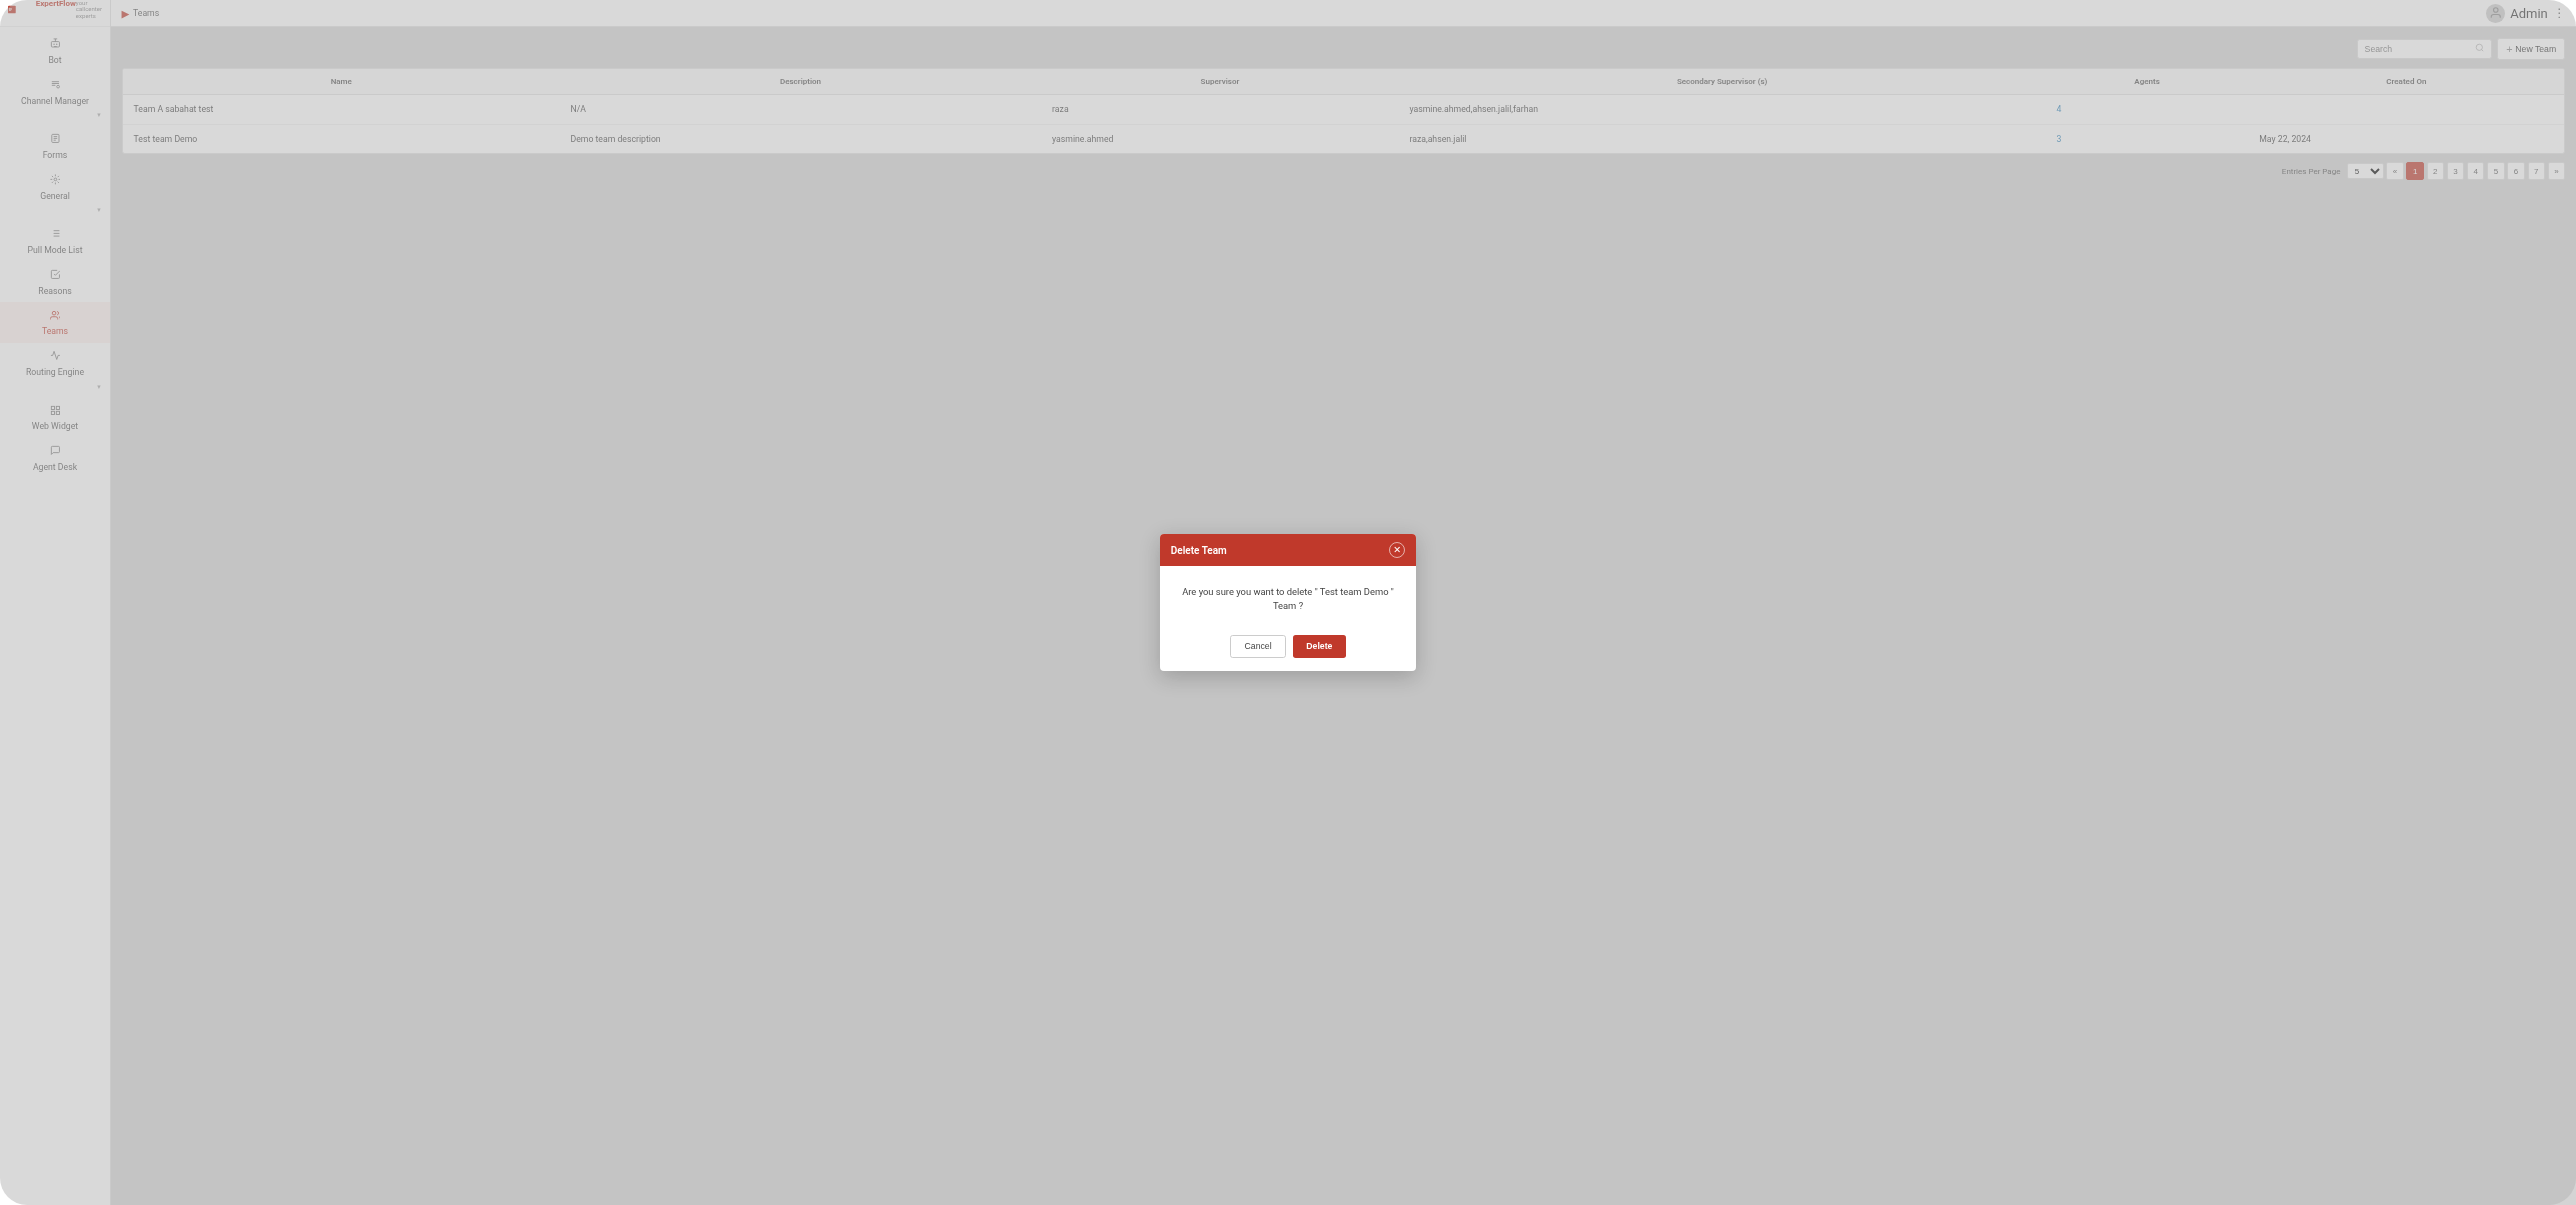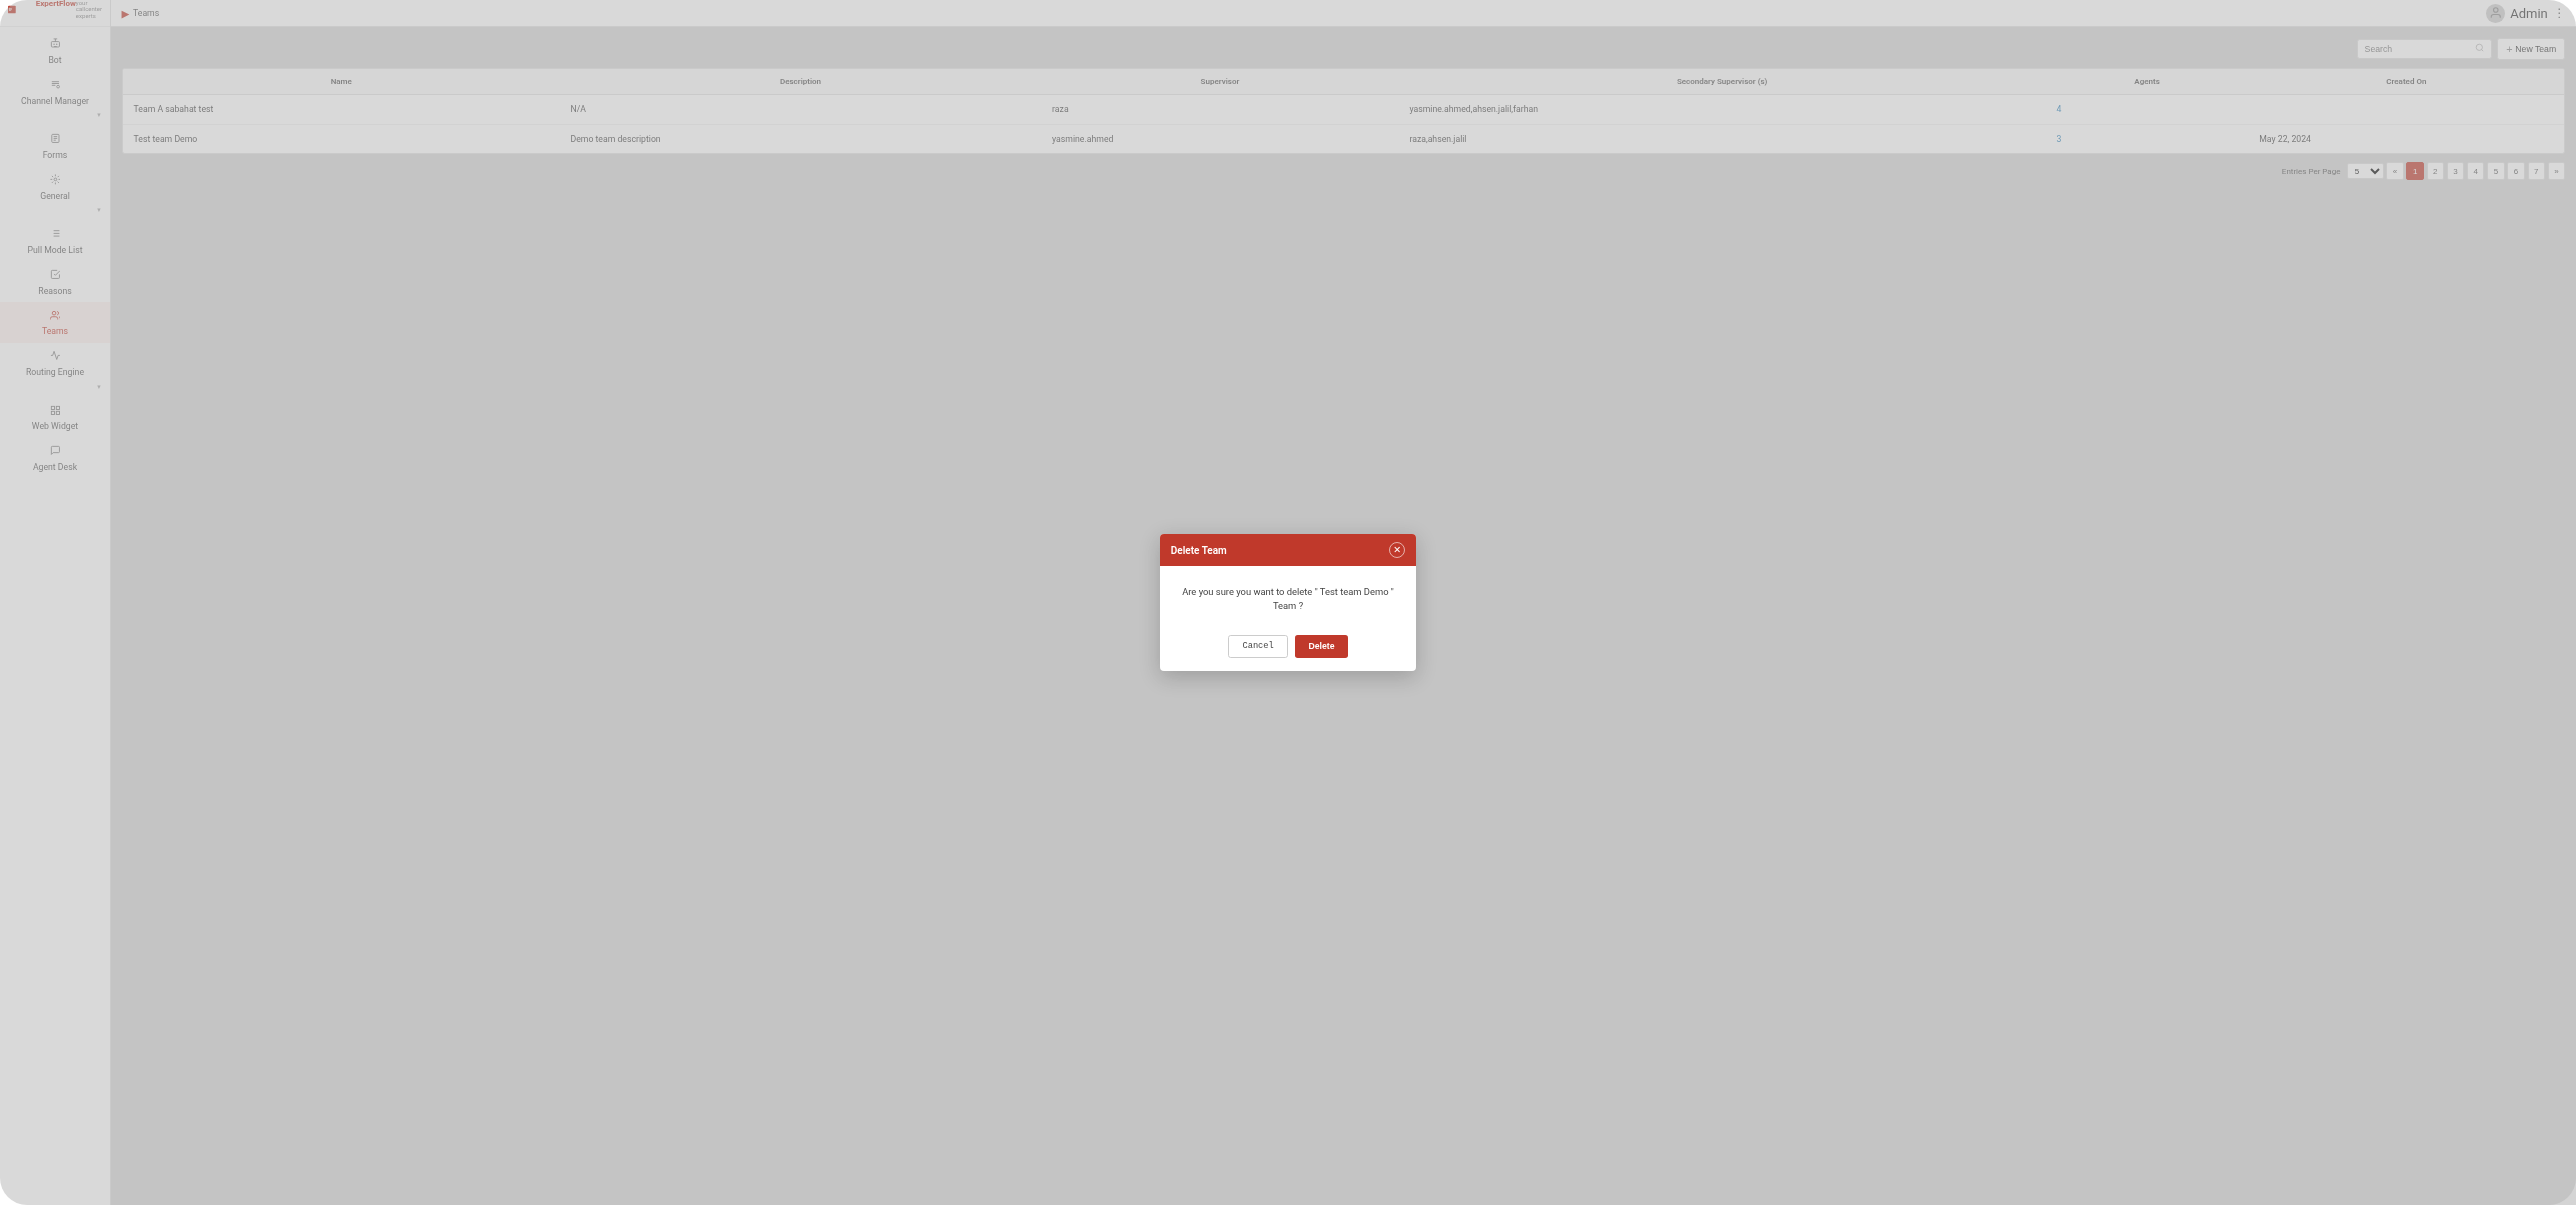--- a/index.html
+++ b/index.html
@@ -251,21 +251,20 @@
       gap: 6.7px;
     }
     .btn-cancel {
       background: #fff;
       border: 0.7px solid #ccc;
       border-radius: 2.7px;
       padding: 5.4px 13.5px;
       font-size: 8.7px;
       cursor: pointer;
       color: #444;
-      font-family: Liberation Mono, monospace;
     }
     .btn-delete {
       background: #c0392b;
       border: none;
       border-radius: 2.7px;
       padding: 5.4px 13.5px;
       font-size: 8.7px;
       cursor: pointer;
       color: #fff;
       font-weight: 600;

